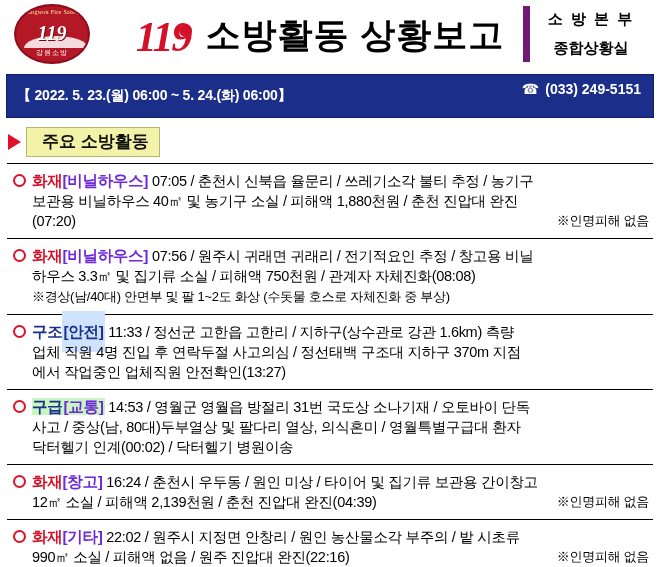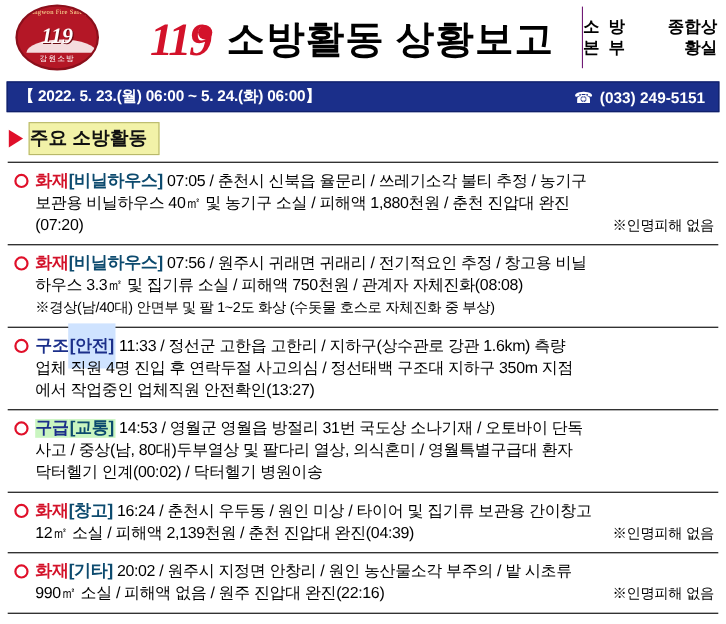--- a/index.html
+++ b/index.html
@@ -120,53 +120,52 @@
     border-radius: 50%;
     position: relative;
     top: -14px;
     left: -11px;
   }
   .main-title {
     font-size: 35px;
     font-weight: bold;
     letter-spacing: 1px;
     margin-left: 2px;
-    font-family: Liberation Serif, serif;
   }
 
   .hq-box {
     position: absolute;
     right: 8px;
     top: 6px;
     width: 122px;
     height: 56px;
-    border-left: 1px solid #701a75;
-    display: flex;
-    flex-direction: row;
+    border-left: 7px solid #701a75;
+    display: flex;
+    flex-direction: column;
     align-items: center;
     justify-content: center;
     gap: 10px;
   }
   .hq-box .l1 {
     font-size: 15px;
     font-weight: bold;
     letter-spacing: 2px;
   }
   .hq-box .l2 {
     font-size: 15px;
     font-weight: bold;
     letter-spacing: 0px;
     text-align: right;
   }
 
   
   .period-bar {
     position: relative;
     margin: 0 6px;
-    height: 28px;
+    height: 44px;
     background: #1b2f8a;
     color: #ffffff;
     display: flex;
     align-items: center;
     border: 1px solid #0f1f66;
     box-sizing: border-box;
   }
   .period-text {
     font-size: 14px;
     font-weight: bold;
@@ -201,21 +200,21 @@
   .flag-icon {
     width: 0;
     height: 0;
     border-top: 8px solid transparent;
     border-bottom: 8px solid transparent;
     border-left: 13px solid #e0102a;
   }
   .section-title {
     background: #f2f2a8;
     border: 1px solid #b8b86a;
-    padding: 2px 10px 3px 0;
+    padding: 2px 10px 3px 15px;
     font-size: 17px;
     font-weight: bold;
     color: #111;
     text-align: right;
   }
 
   
   .items {
     margin: 0 7px;
     border-top: 1px solid #000;
@@ -243,21 +242,21 @@
     line-height: 20px;
     letter-spacing: -0.3px;
     position: relative;
   }
   .cat {
     font-weight: bold;
     color: #d3122a;
     font-size: 15.5px;
   }
   .cat .tag {
-    color: #0c4a6e;
+    color: #6d28d9;
   }
   .cat.rescue {
     color: #1b2f8a;
   }
   .cat.rescue .tag {
     color: #1b2f8a;
   }
   .cat.aid {
     color: #1b2f8a;
   }
@@ -341,21 +340,21 @@
         <span>하우스 3.3㎡ 및 집기류 소실  /  피해액 750천원  /  관계자 자체진화(08:08)</span><br>
         <span class="note-inline">※경상(남/40대) 안면부 및 팔 1~2도 화상 (수돗물 호스로 자체진화 중 부상)</span>
       </div>
     </div>
 
     <div class="item">
       <span class="bullet"></span>
       <div class="item-body">
         <span class="cat rescue"><span>구조</span><span class="tag tag-hl-blue">[안전]</span></span>
         <span>11:33  /  정선군 고한읍 고한리  /  지하구(상수관로 강관 1.6km) 측량</span><br>
-        <span>업체 직원 4명 진입 후 연락두절 사고의심  /  정선태백 구조대 지하구 350m 지점</span><br>
+        <span>업체 직원 4명 진입 후 연락두절 사고의심  /  정선태백 구조대 지하구 370m 지점</span><br>
         <span>에서  작업중인 업체직원  안전확인(13:27)</span>
       </div>
     </div>
 
     <div class="item">
       <span class="bullet"></span>
       <div class="item-body">
         <span class="cat aid"><span class="hl-green">구급</span><span class="tag tag-hl">[교통]</span></span>
         <span>14:53  /  영월군 영월읍 방절리 31번 국도상 소나기재  /  오토바이 단독</span><br>
         <span>사고  /  중상(남, 80대)두부열상 및 팔다리 열상, 의식혼미  /  영월특별구급대  환자</span><br>
@@ -370,20 +369,20 @@
         <span>16:24  /  춘천시 우두동  /  원인 미상  /  타이어 및 집기류 보관용 간이창고</span><br>
         <span>12㎡ 소실  /  피해액 2,139천원  /  춘천 진압대 완진(04:39)</span>
         <span class="note">※인명피해 없음</span>
       </div>
     </div>
 
     <div class="item">
       <span class="bullet"></span>
       <div class="item-body">
         <span class="cat"><span>화재</span><span class="tag">[기타]</span></span>
-        <span>20:02  /  원주시 지정면 안창리  /  원인 농산물소각 부주의  /  밭 시초류</span><br>
+        <span>22:02  /  원주시 지정면 안창리  /  원인 농산물소각 부주의  /  밭 시초류</span><br>
         <span>990㎡ 소실  /  피해액 없음  /  원주 진압대 완진(22:16)</span>
         <span class="note">※인명피해 없음</span>
       </div>
     </div>
 
   </div>
 </div>
 
 </body></html>

